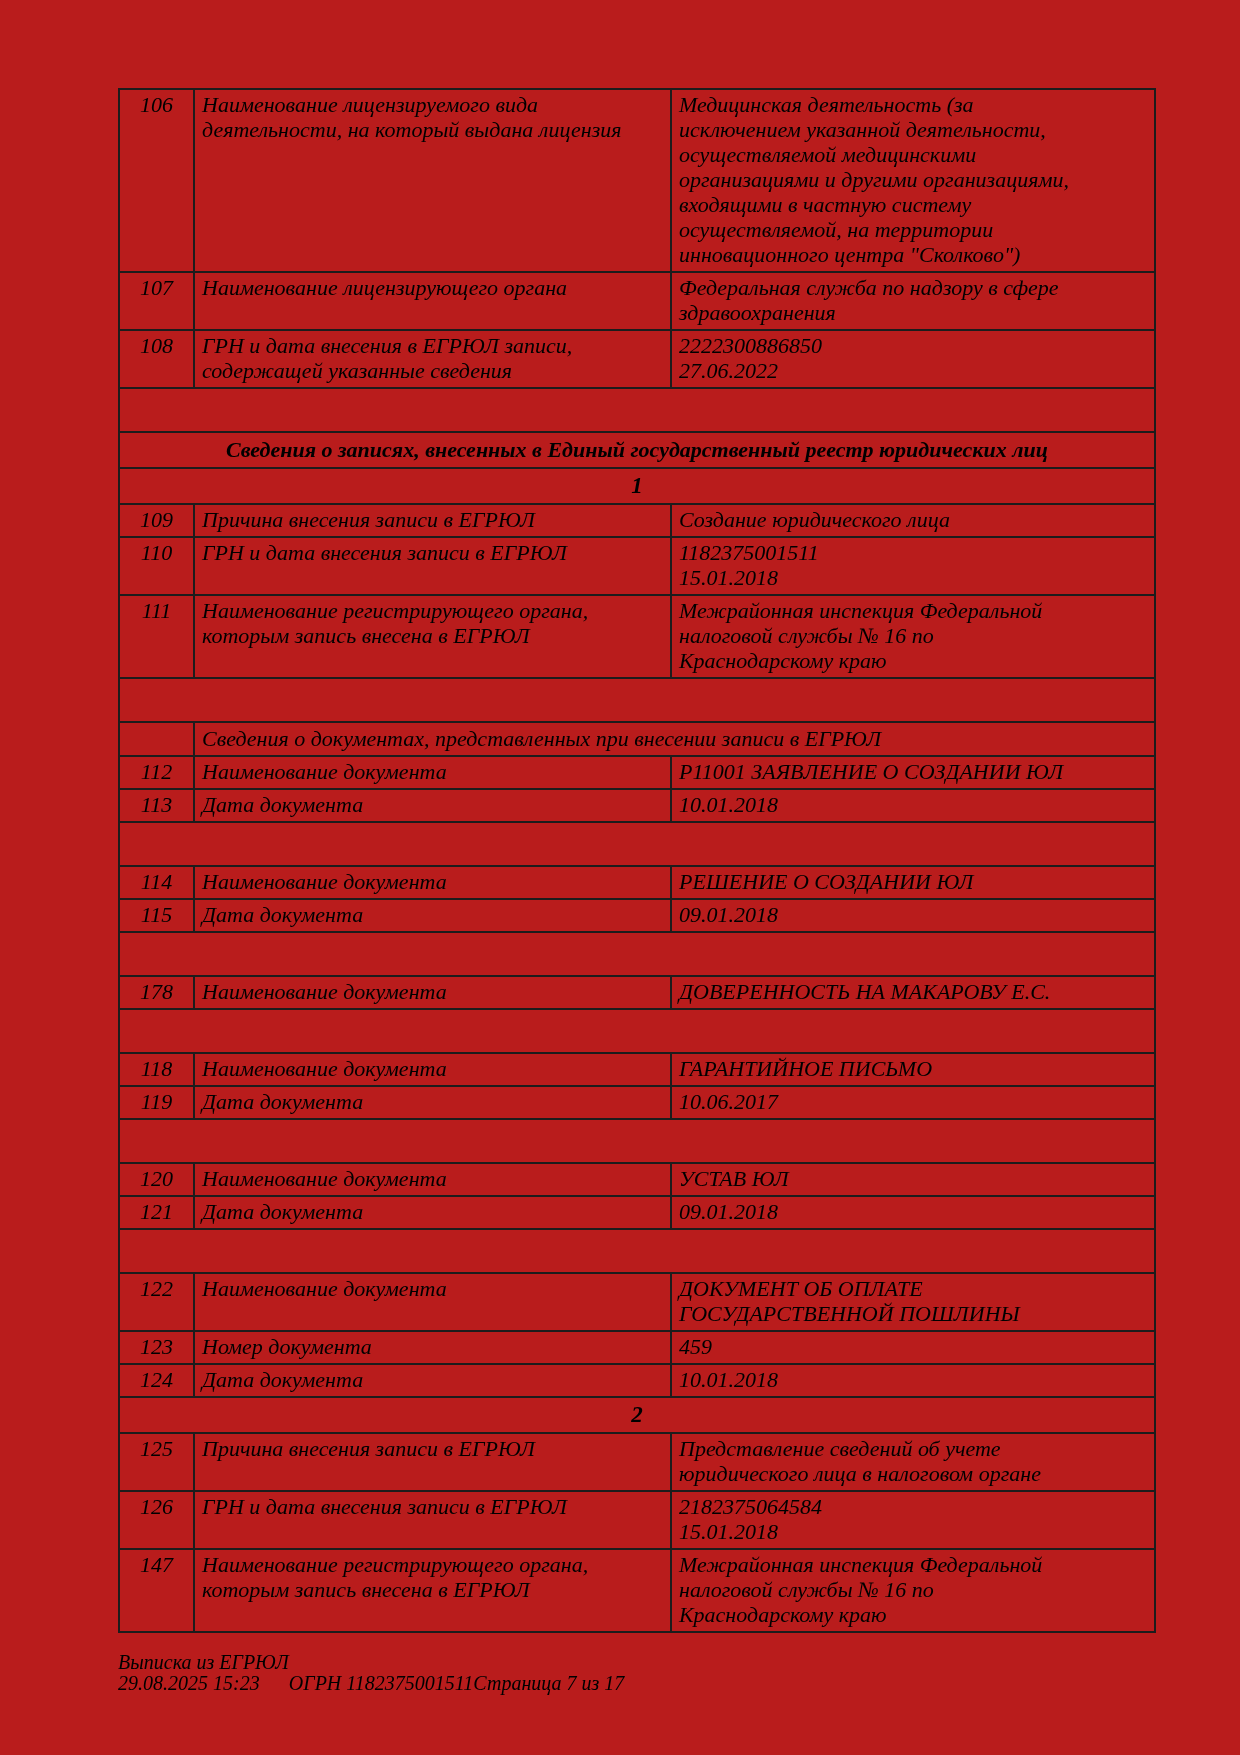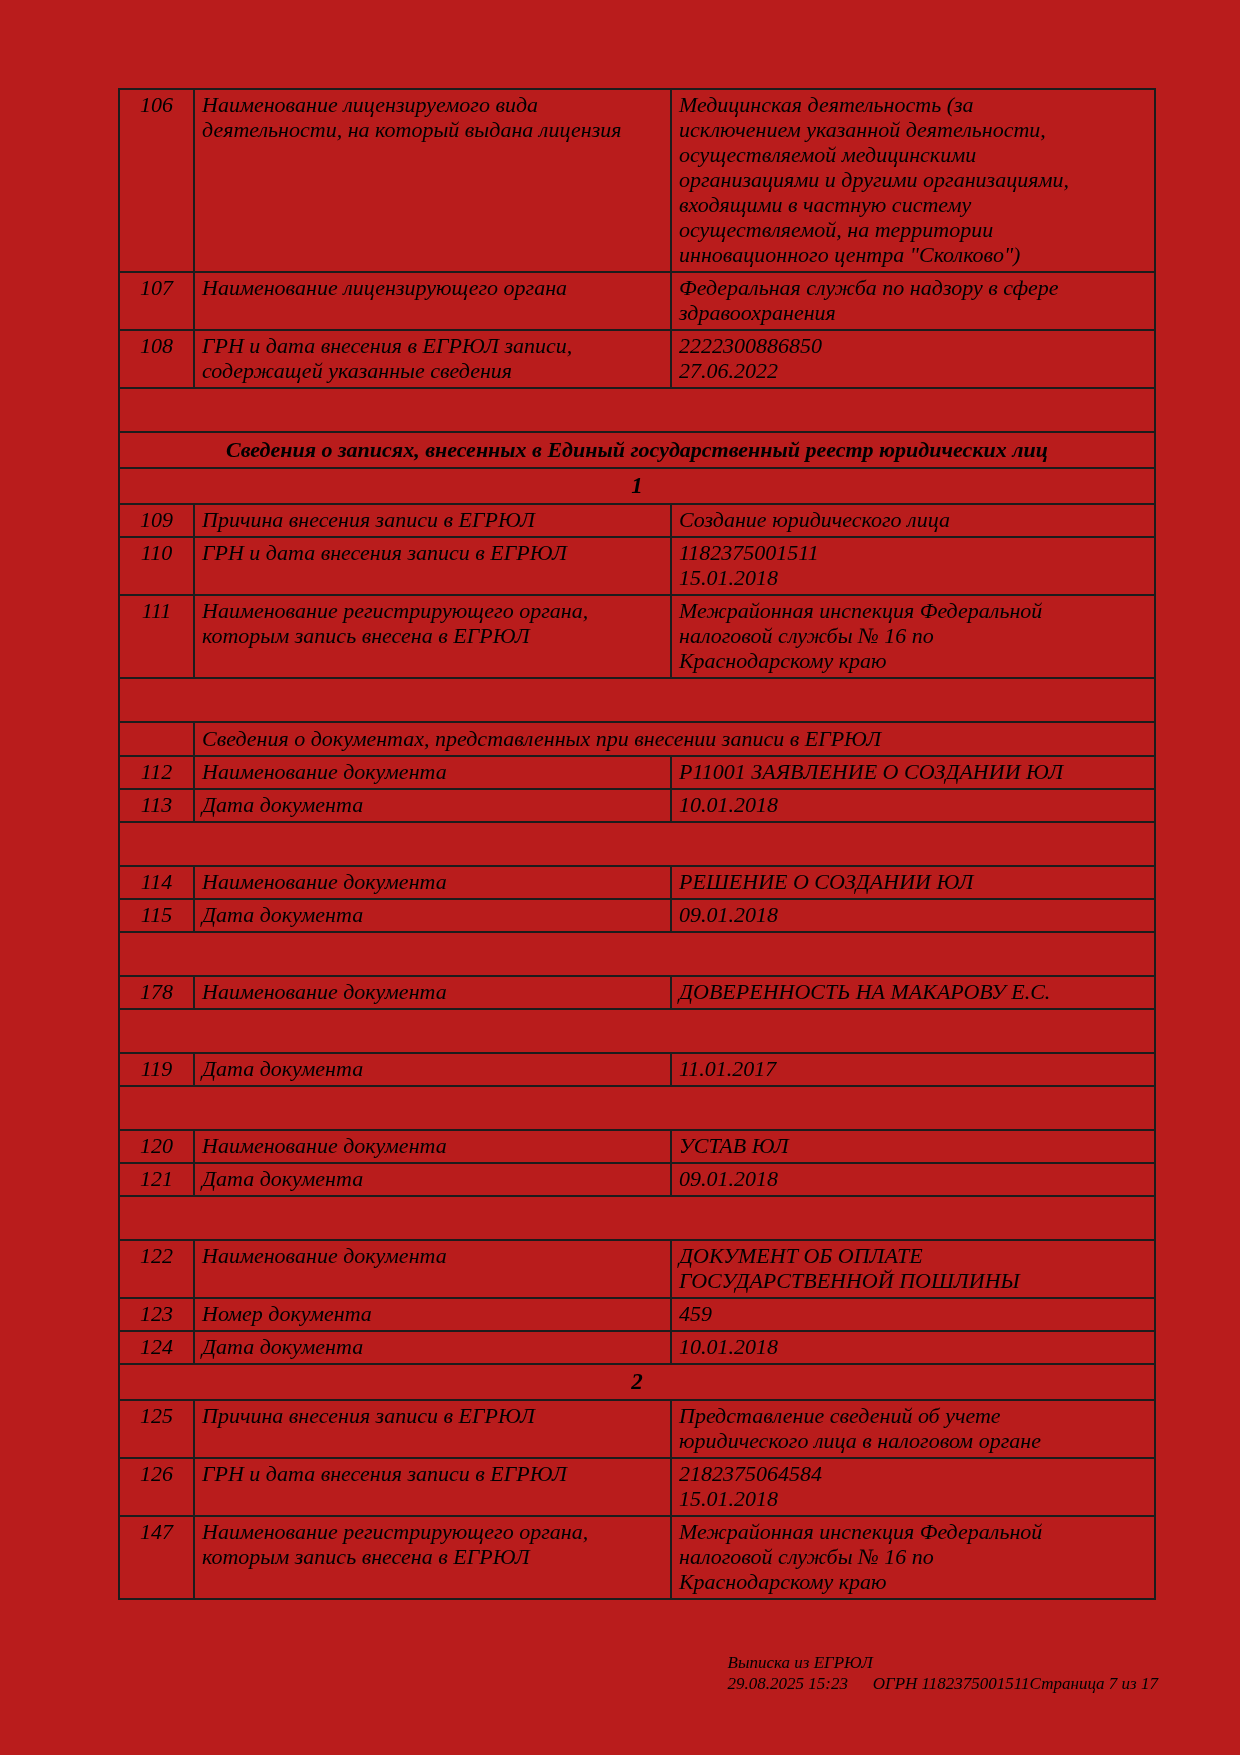--- a/index.html
+++ b/index.html
@@ -59,23 +59,23 @@
     padding-top: 3px;
     padding-bottom: 4px;
   }
   .ln { white-space: nowrap; }
   .footer {
     position: absolute;
     left: 118px;
     top: 1652px;
     width: 1040px;
     display: flex;
-    justify-content: flex-end;
+    justify-content: flex-start;
     align-items: flex-end;
-    font-size: 17px;
+    font-size: 20px;
     line-height: 21px;
   }
   .footer .f-left  { text-align: left; }
   .footer .f-center{ text-align: center; }
   .footer .f-right { text-align: right; }
 </style>
 </head>
 <body>
 
 <div class="page">
@@ -219,26 +219,35 @@
             <div class="ln">Наименование документа</div>
           </td>
           <td class="value">
             <div class="ln">ДОВЕРЕННОСТЬ НА МАКАРОВУ Е.С.</div>
           </td>
         </tr>
         <tr class="r-spacer">
           <td class="spacer-cell" colspan="3"></td>
         </tr>
         <tr class="r-field">
+          <td class="num">118</td>
+          <td class="label">
+            <div class="ln">Наименование документа</div>
+          </td>
+          <td class="value">
+            <div class="ln">ГАРАНТИЙНОЕ ПИСЬМО</div>
+          </td>
+        </tr>
+        <tr class="r-field">
           <td class="num">119</td>
           <td class="label">
             <div class="ln">Дата документа</div>
           </td>
           <td class="value">
-            <div class="ln">11.01.2017</div>
+            <div class="ln">10.06.2017</div>
           </td>
         </tr>
         <tr class="r-spacer">
           <td class="spacer-cell" colspan="3"></td>
         </tr>
         <tr class="r-field">
           <td class="num">120</td>
           <td class="label">
             <div class="ln">Наименование документа</div>
           </td>

